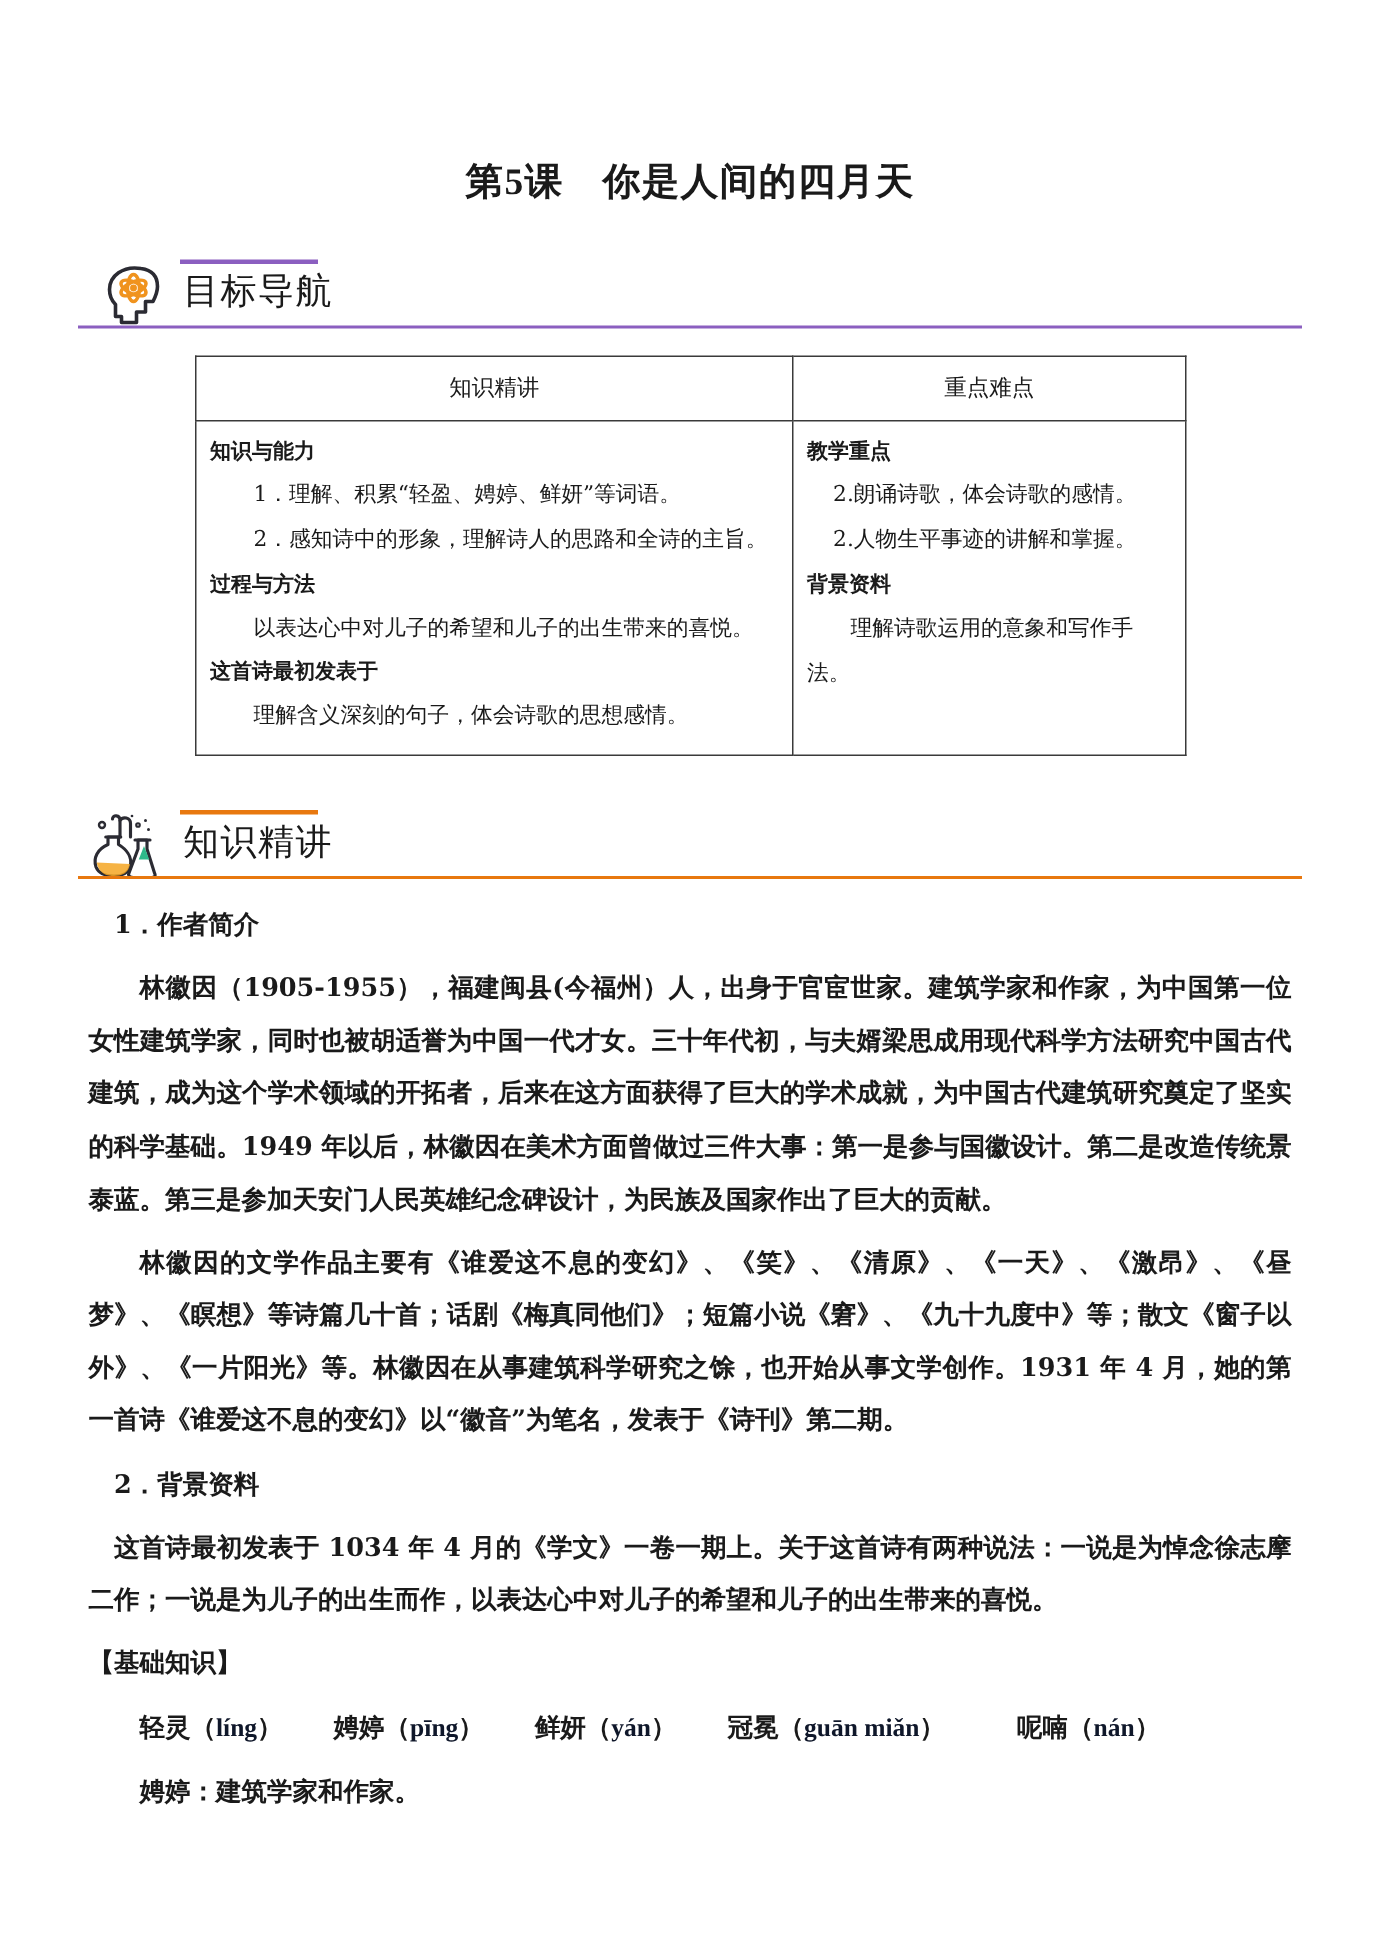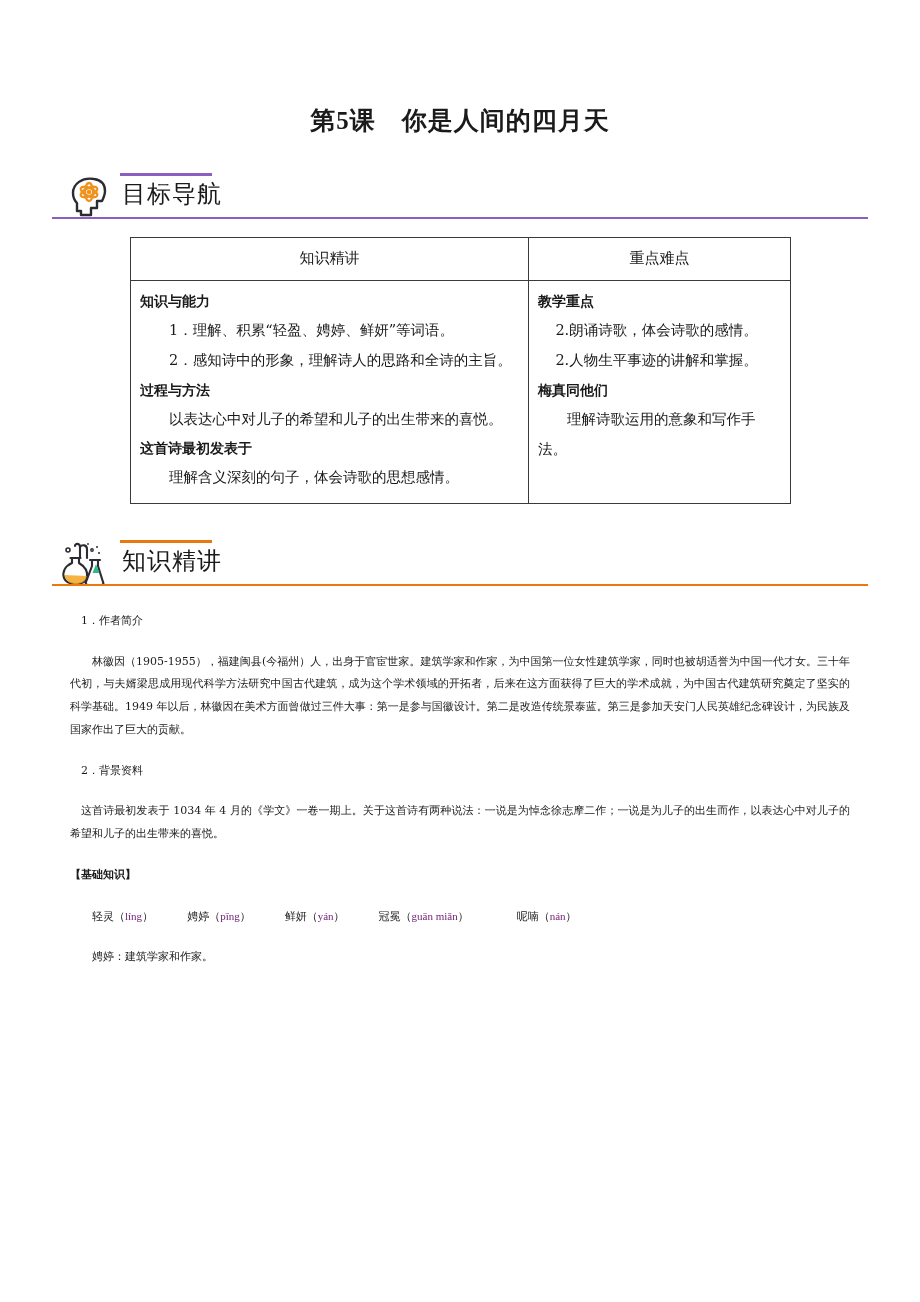--- a/index.html
+++ b/index.html
@@ -128,35 +128,36 @@
   .cell-p {
     display: block;
     text-indent: 2em;
     line-height: 2.1;
   }
   .cell-p.tight { text-indent: 1.2em; }
 
   
   .body-block { margin-top: 8px; }
   p.para {
-    margin: 18px;
-    font-size: 11px;
+    margin: 7px;
+    font-size: 17px;
     line-height: 2.07;
     text-align: justify;
     text-justify: inter-ideograph;
+    font-weight: bold;
   }
   p.indent { text-indent: 2em; }
   p.indent-1 { text-indent: 1em; }
   .bold-bracket {
     font-weight: bold;
     font-family: "DejaVu Sans", "Liberation Sans", sans-serif;
     font-size: 14.5px;
   }
   .pinyin {
-    color: #701a75;
+    color: #0f172a;
     font-family: "Liberation Serif", serif;
   }
   .word-row {
     text-indent: 2em;
     font-size: 15px;
     line-height: 2.07;
   }
   .sp { display: inline-block; width: 34px; }
   .sp-sm { display: inline-block; width: 14px; }
 </style>
@@ -207,21 +208,21 @@
               <span class="cell-p">2．感知诗中的形象，理解诗人的思路和全诗的主旨。</span>
               <span class="cell-h">过程与方法</span>
               <span class="cell-p">以表达心中对儿子的希望和儿子的出生带来的喜悦。</span>
               <span class="cell-h">这首诗最初发表于</span>
               <span class="cell-p">理解含义深刻的句子，体会诗歌的思想感情。</span>
             </td>
             <td>
               <span class="cell-h">教学重点</span>
               <span class="cell-p tight">2.朗诵诗歌，体会诗歌的感情。</span>
               <span class="cell-p tight">2.人物生平事迹的讲解和掌握。</span>
-              <span class="cell-h">梅真同他们</span>
+              <span class="cell-h">背景资料</span>
               <span class="cell-p">理解诗歌运用的意象和写作手法。</span>
             </td>
           </tr>
         </tbody>
       </table>
     </div>
 
     <div class="section-head sh-orange">
       <div class="sh-rule-top"></div>
       <div class="sh-icon flask">
@@ -243,20 +244,21 @@
           <circle cx="30" cy="4" r="0.9" fill="#2b2b33"></circle>
         </svg>
       </div>
       <div class="sh-title">知识精讲</div>
       <div class="sh-rule-bottom"></div>
     </div>
 
     <div class="body-block">
       <p class="para indent-1">1．作者简介</p>
       <p class="para indent">林徽因（1905-1955），福建闽县(今福州）人，出身于官宦世家。建筑学家和作家，为中国第一位女性建筑学家，同时也被胡适誉为中国一代才女。三十年代初，与夫婿梁思成用现代科学方法研究中国古代建筑，成为这个学术领域的开拓者，后来在这方面获得了巨大的学术成就，为中国古代建筑研究奠定了坚实的科学基础。1949 年以后，林徽因在美术方面曾做过三件大事：第一是参与国徽设计。第二是改造传统景泰蓝。第三是参加天安门人民英雄纪念碑设计，为民族及国家作出了巨大的贡献。</p>
+      <p class="para indent">林徽因的文学作品主要有《谁爱这不息的变幻》、《笑》、《清原》、《一天》、《激昂》、《昼梦》、《瞑想》等诗篇几十首；话剧《梅真同他们》；短篇小说《窘》、《九十九度中》等；散文《窗子以外》、《一片阳光》等。林徽因在从事建筑科学研究之馀，也开始从事文学创作。1931 年 4 月，她的第一首诗《谁爱这不息的变幻》以“徽音”为笔名，发表于《诗刊》第二期。</p>
       <p class="para indent-1">2．背景资料</p>
       <p class="para indent-1">这首诗最初发表于 1034 年 4 月的《学文》一卷一期上。关于这首诗有两种说法：一说是为悼念徐志摩二作；一说是为儿子的出生而作，以表达心中对儿子的希望和儿子的出生带来的喜悦。</p>
       <p class="para bold-bracket">【基础知识】</p>
       <p class="para word-row"><span>轻灵</span>（<span class="pinyin">líng</span>）<span class="sp"></span><span>娉婷</span>（<span class="pinyin">pīng</span>）<span class="sp"></span><span>鲜妍</span>（<span class="pinyin">yán</span>）<span class="sp"></span><span>冠冕</span>（<span class="pinyin">guān  miǎn</span>）<span class="sp"></span><span class="sp-sm"></span><span>呢喃</span>（<span class="pinyin">nán</span>）</p>
       <p class="para indent">娉婷：建筑学家和作家。</p>
     </div>
 
   </div>
 </div>
 

